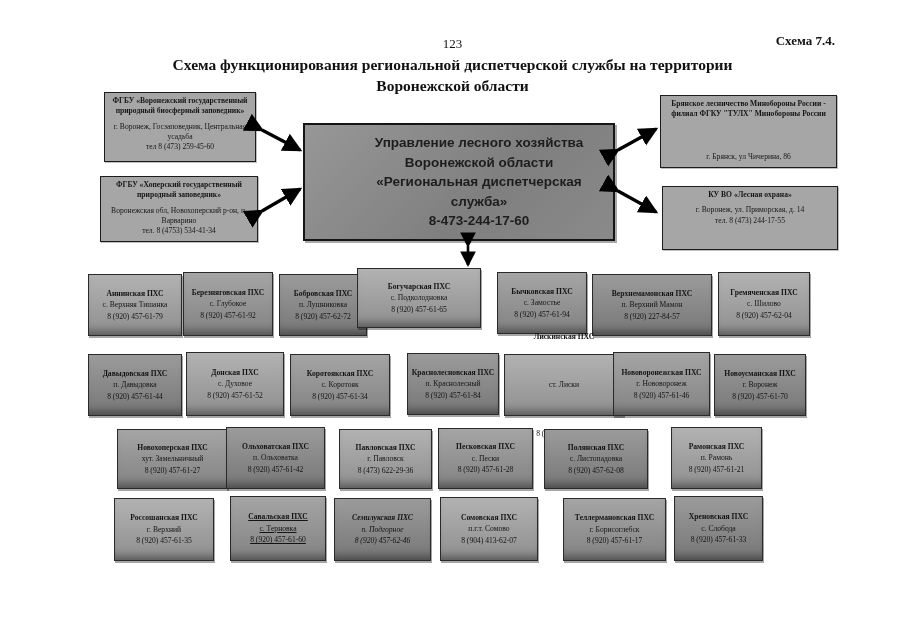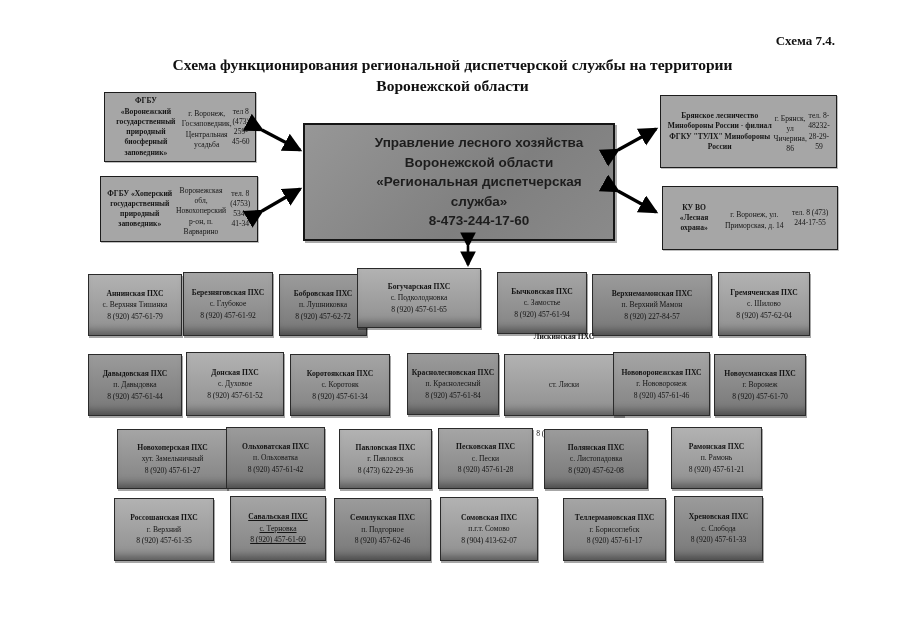--- a/index.html
+++ b/index.html
@@ -13,46 +13,47 @@
   
   .central{position:absolute;left:303px;top:123px;width:312px;height:118px;
            background:linear-gradient(135deg,#979797,#7f7f7f 60%,#8a8a8a);
            border:2px solid #151515;box-sizing:border-box;
            display:flex;flex-direction:column;justify-content:center;align-items:center;
            font-family:"Liberation Sans",sans-serif;font-weight:bold;color:#1d1d1d;
            font-size:13.5px;line-height:1.45;text-align:center;
            box-shadow:2px 2px 0 #00000055;padding-left:40px;}
   
   .corner{position:absolute;background:#a6a6a6;border:1.5px solid #1c1c1c;box-sizing:border-box;
-          display:flex;flex-direction:row;justify-content:center;align-items:center;
+          display:flex;flex-direction:column;justify-content:flex-start;align-items:center;
           text-align:center;font-size:7.6px;line-height:1.35;color:#161616;padding:3px 5px;
           box-shadow:1px 1px 0 #00000040;}
   .corner .bx-title{font-weight:bold;}
   .corner .bx-addr{margin-top:5px;}
   #left-box-1{left:104px;top:92px;width:152px;height:70px;}
   #left-box-2{left:100px;top:176px;width:158px;height:66px;}
-  #right-box-1{left:660px;top:95px;width:177px;height:73px;}
+  #right-box-1{left:660px;top:95px;width:177px;height:73px;gap:27px;}
   #right-box-2{left:662px;top:186px;width:176px;height:64px;}
   
   .phs{position:absolute;box-sizing:border-box;border:1px solid #2a2a2a;
        display:flex;flex-direction:column;justify-content:center;align-items:center;
        text-align:center;font-size:7.6px;line-height:1.5;color:#141414;padding:2px 3px;
        box-shadow:inset 0 -10px 8px -6px rgba(0,0,0,.38), 1px 2px 0 rgba(0,0,0,.35);}
   .phs.shade-a{background:linear-gradient(#b2b2b2,#8f8f8f);}
   .phs.shade-b{background:linear-gradient(#a5a5a5,#828282);}
   .phs.shade-c{background:linear-gradient(#9b9b9b,#777777);}
   .phs .phs-name{font-weight:bold;}
   
   #arrows{position:absolute;left:0;top:0;width:905px;height:640px;pointer-events:none;}
 </style>
 </head>
 <body>
 
 <div id="page">
 
+  <div class="hdr-pagenum">123</div>
   <div class="hdr-schema">Схема 7.4.</div>
   <div class="hdr-title">
     <div>Схема функционирования региональной диспетчерской службы на территории</div>
     <div>Воронежской области</div>
   </div>
 
   <div class="central">
     <div>Управление лесного хозяйства</div>
     <div>Воронежской области</div>
     <div>«Региональная диспетчерская</div>
@@ -198,21 +199,21 @@
       <div class="phs shade-a" style="left: 114px; top: 498px; width: 100px; height: 63px;">
         <div class="phs-name">Россошанская ПХС</div>
         <div>г. Верхний</div>
         <div>8 (920) 457-61-35</div>
       </div>
       <div class="phs shade-b" style="left: 230px; top: 496px; width: 96px; height: 65px; text-decoration: underline;">
         <div class="phs-name">Савальская ПХС</div>
         <div>с. Терновка</div>
         <div>8 (920) 457-61-60</div>
       </div>
-      <div class="phs shade-c" style="left: 334px; top: 498px; width: 97px; height: 63px;">
+      <div class="phs shade-c" style="left: 334px; top: 498px; width: 97px; height: 63px; font-style: italic;">
         <div class="phs-name">Семилукская ПХС</div>
         <div>п. Подгорное</div>
         <div>8 (920) 457-62-46</div>
       </div>
       <div class="phs shade-a" style="left: 440px; top: 497px; width: 98px; height: 64px;">
         <div class="phs-name">Сомовская ПХС</div>
         <div>п.г.т. Сомово</div>
         <div>8 (904) 413-62-07</div>
       </div>
       <div class="phs shade-b" style="left: 563px; top: 498px; width: 103px; height: 63px;">

